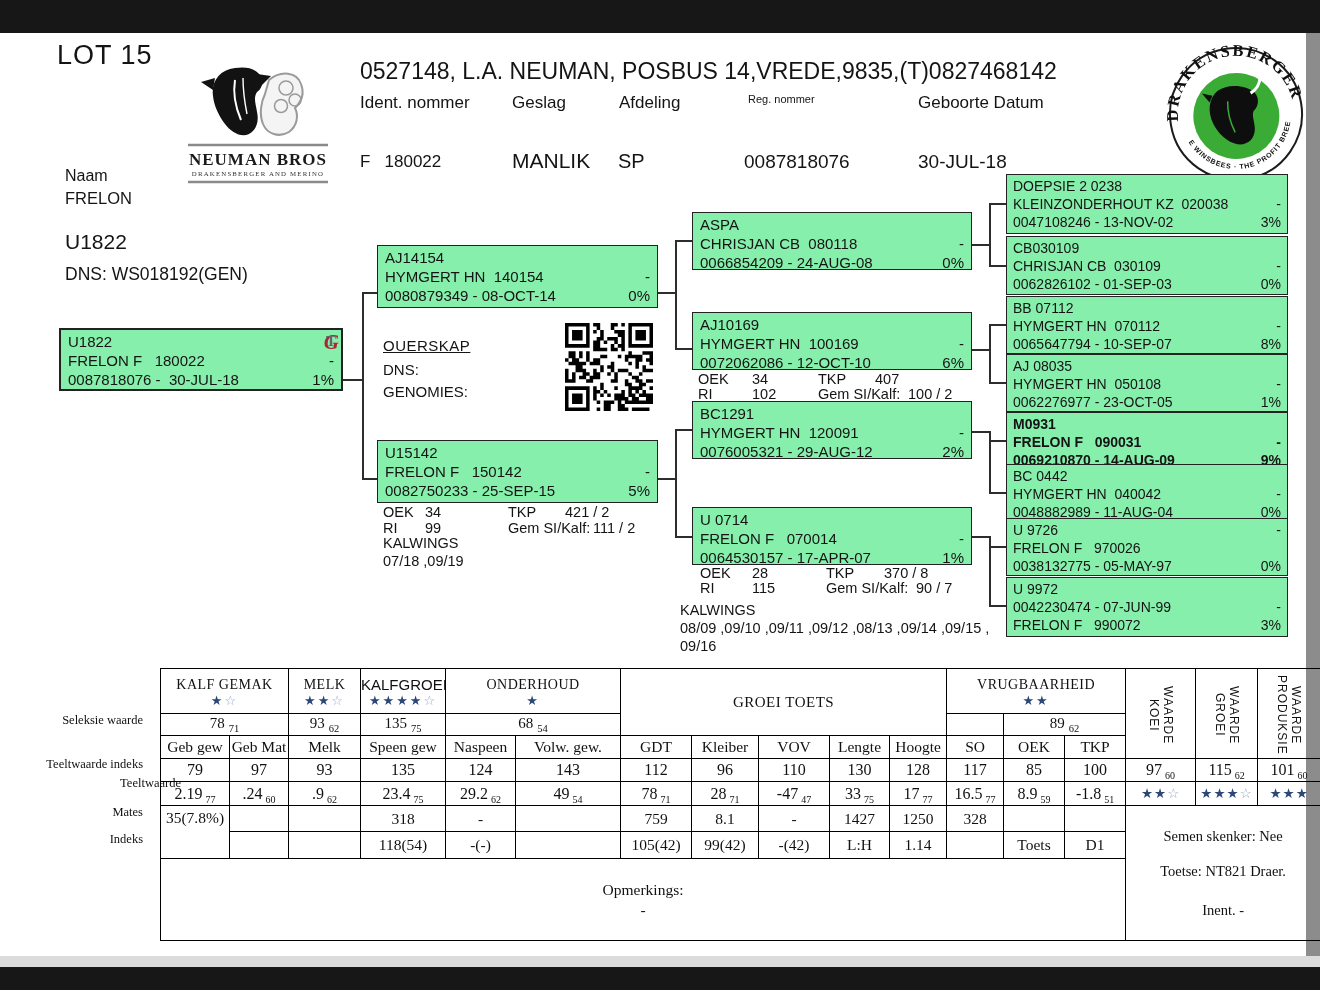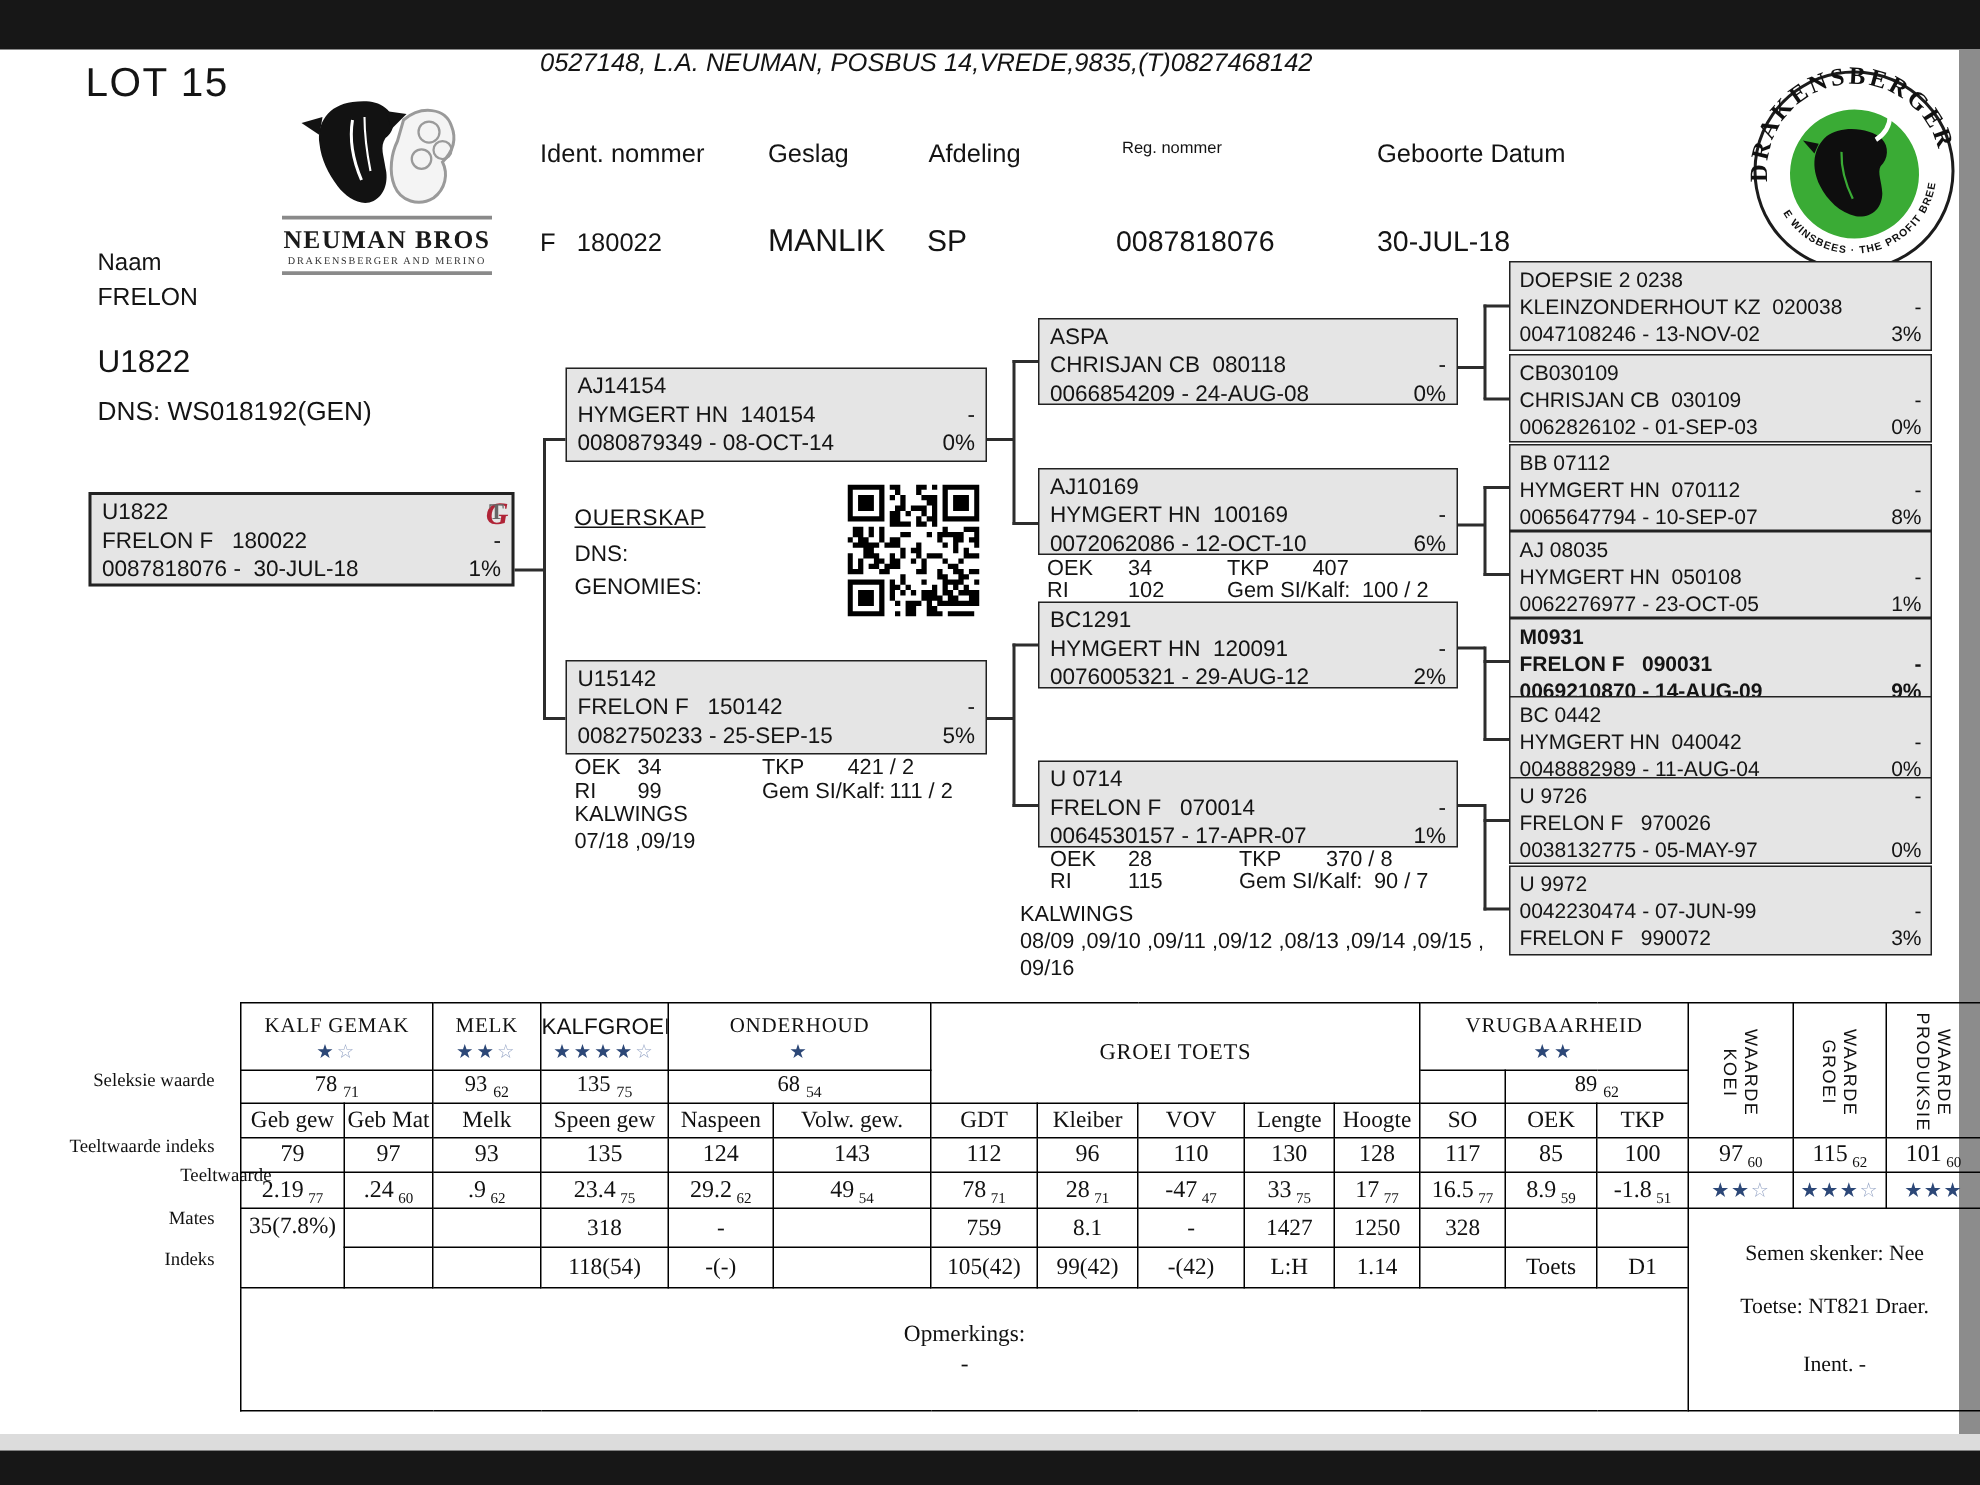--- a/index.html
+++ b/index.html
@@ -6,21 +6,21 @@
   .page{position:relative;width:1320px;height:990px;background:#fff;overflow:hidden;
         font-family:"Liberation Sans",sans-serif;color:#141414;}
   .abs{position:absolute;}
   .pre{white-space:pre;}
   
   .bar-top{left:0;top:0;width:1320px;height:33px;background:#171717;}
   .bar-bottom{left:0;top:967px;width:1320px;height:23px;background:#171717;}
   .strip-bottom{left:0;top:956px;width:1320px;height:11px;background:#dcdcdc;}
   .strip-right{left:1306px;top:33px;width:14px;height:923px;background:#8c8c8c;}
   
-  .pbox{position:absolute;border:1.5px solid #222;background:#e5e5e5;box-sizing:border-box;
+  .pbox{position:absolute;border:1.5px solid #222;background:#86efac;box-sizing:border-box;
         padding:2px 7px;font-size:15px;}
   .pbox.small{font-size:14px;padding:2px 6px;border-width:1.3px;}
   .pbox .ln{display:flex;justify-content:space-between;line-height:19px;}
   .pbox.small .ln{line-height:18px;}
   .pbox .ln span{white-space:pre;}
   .cl{position:absolute;background:#2d2d2d;}
   .gt{position:absolute;right:5px;top:0px;line-height:20px;}
   .gtg{font:italic bold 21px "Liberation Serif",serif;color:#b02437;}
   .gtt{font:bold 15px "Liberation Serif",serif;color:#666;margin-left:-13px;vertical-align:3px;}
   .statwrap{position:absolute;font-size:14.5px;}
@@ -107,21 +107,21 @@
         <text font-family="Liberation Serif, serif" font-weight="bold" font-size="16.5" letter-spacing="2" fill="#101010">
           <textPath href="#arcTop" startOffset="50%" text-anchor="middle">DRAKENSBERGER</textPath>
         </text>
         <text font-family="Liberation Sans, sans-serif" font-weight="bold" font-size="7" letter-spacing="0.8" fill="#101010">
           <textPath href="#arcBot" startOffset="50%" text-anchor="middle">· DIE WINSBEES · THE PROFIT BREED ·</textPath>
         </text>
       </g>
     </svg>
   </div>
 
-  <div class="abs pre" style="left:360px;top:32px;font-size:17px;font-style:italic;">0527148, L.A. NEUMAN, POSBUS 14,VREDE,9835,(T)0827468142</div>
+  <div class="abs pre" style="left:360px;top:58px;font-size:23px;">0527148, L.A. NEUMAN, POSBUS 14,VREDE,9835,(T)0827468142</div>
 
   <div class="abs" style="left:360px;top:93px;font-size:17px;">Ident. nommer</div>
   <div class="abs" style="left:512px;top:93px;font-size:17px;">Geslag</div>
   <div class="abs" style="left:619px;top:93px;font-size:17px;">Afdeling</div>
   <div class="abs" style="left:748px;top:93px;font-size:11px;">Reg. nommer</div>
   <div class="abs" style="left:918px;top:93px;font-size:17px;">Geboorte Datum</div>
 
   <div class="abs pre" style="left:360px;top:152px;font-size:17px;">F   180022</div>
   <div class="abs" style="left:512px;top:149px;font-size:21px;">MANLIK</div>
   <div class="abs" style="left:618px;top:150px;font-size:20px;">SP</div>

